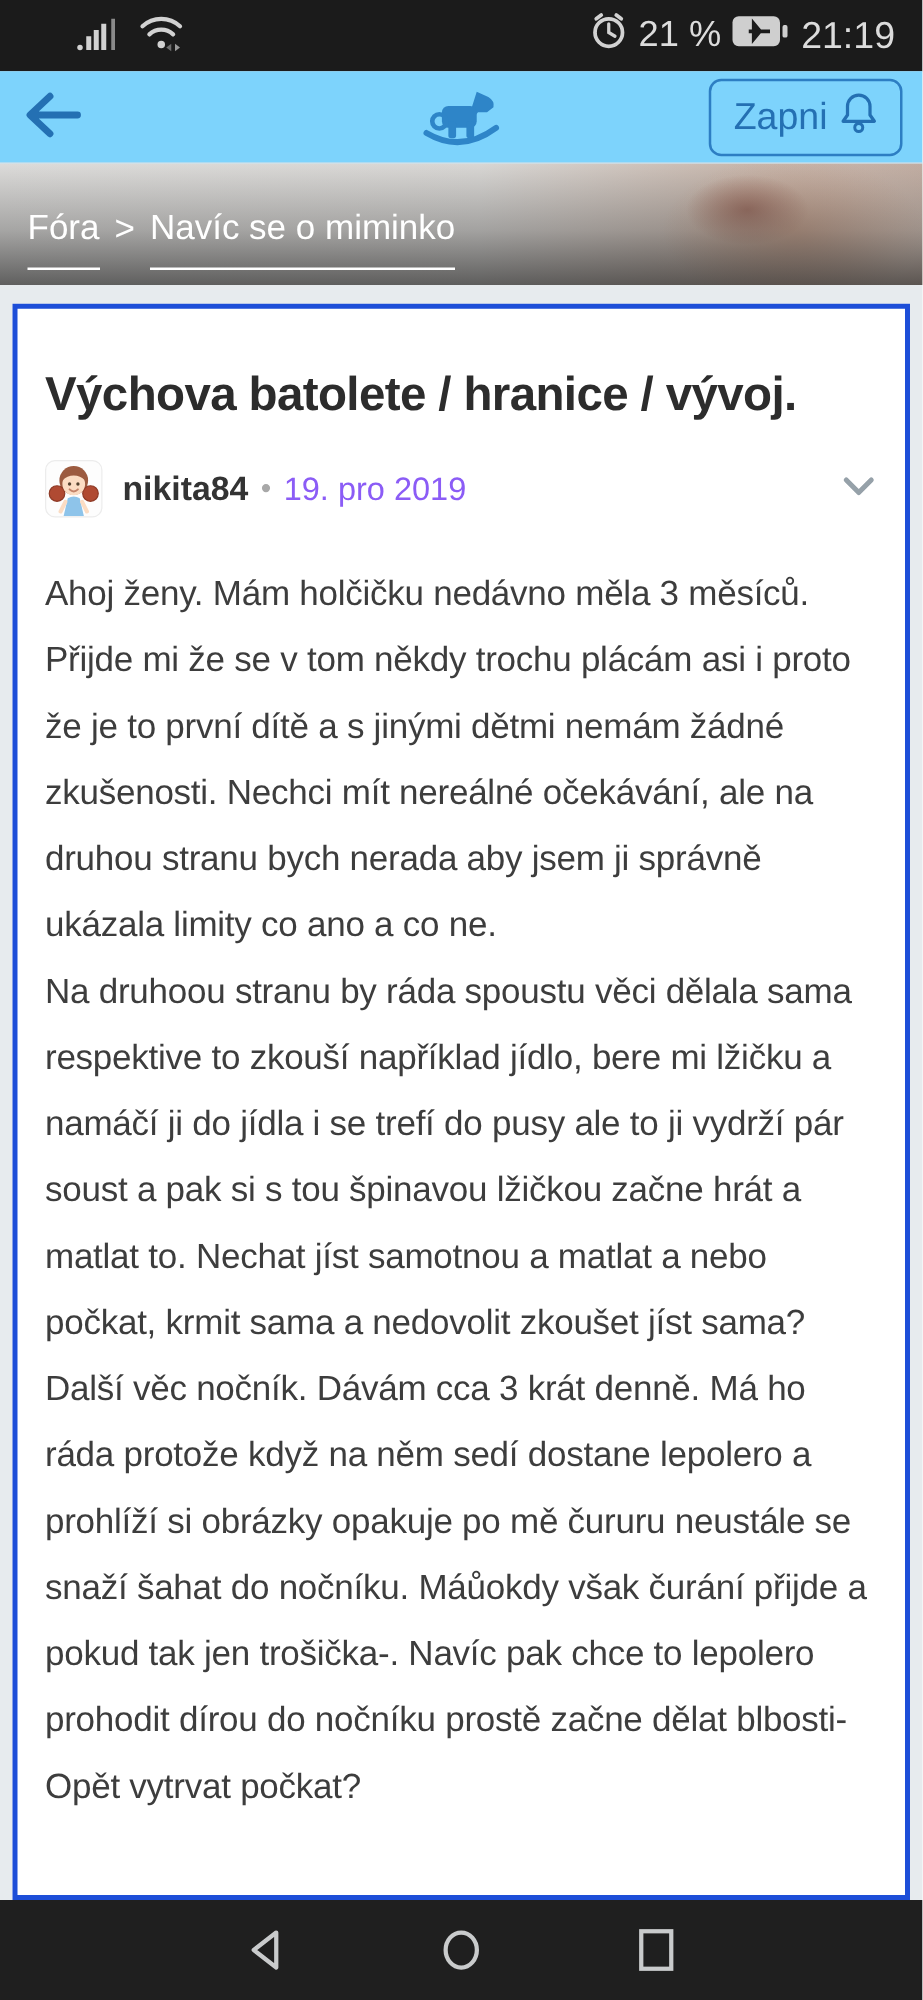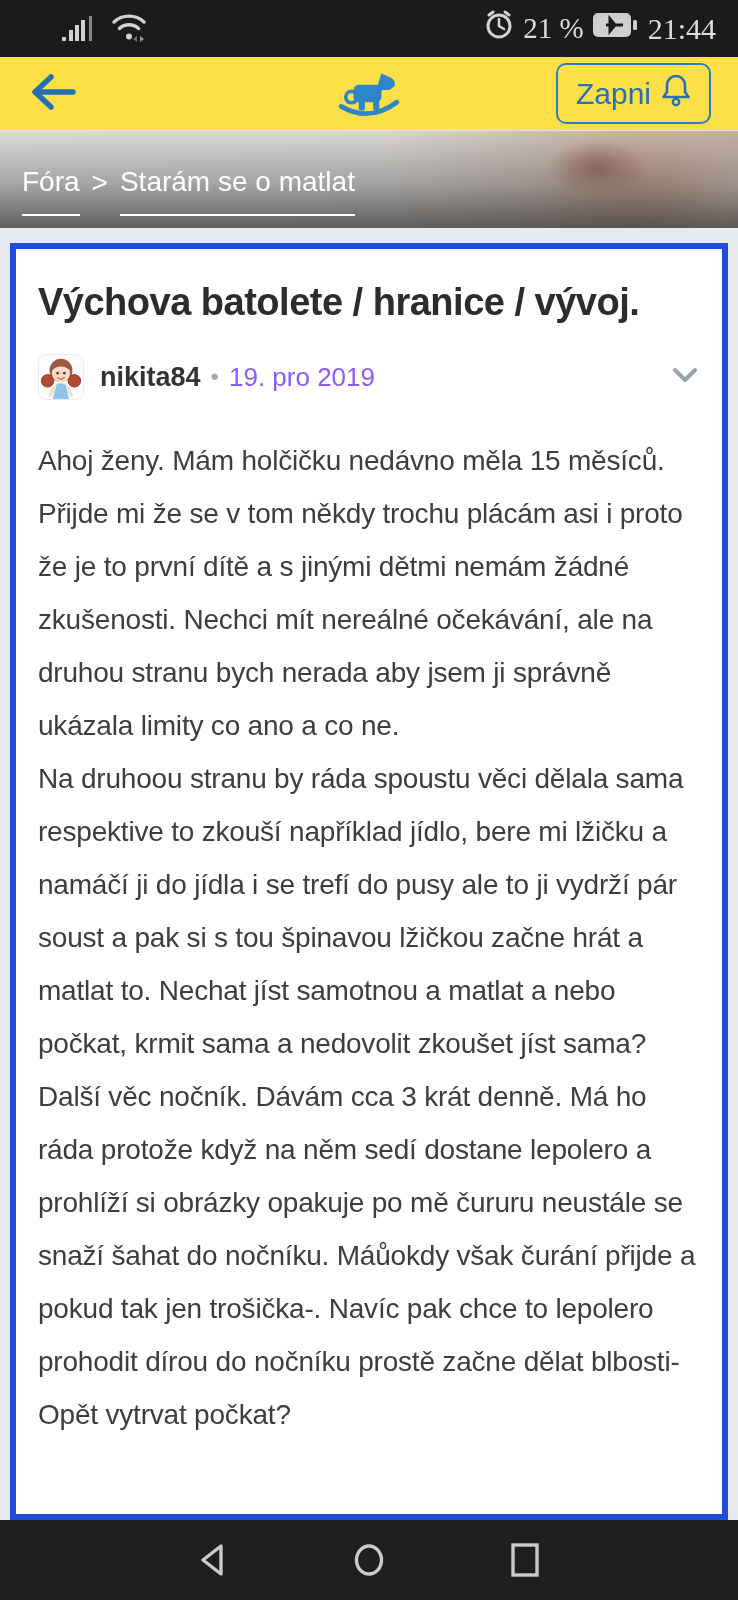--- a/index.html
+++ b/index.html
@@ -12,28 +12,28 @@
     width:738px; height:1600px;
   }
   
   .status-bar{
     position:absolute; top:0; left:0; right:0; height:57px;
     background:#1b1b1b; color:#dcdcdc;
     display:flex; align-items:center;
     padding:0 22px 0 60px;
   }
   .sb-left{ display:flex; align-items:flex-end; gap:10px; }
-  .sb-right{ margin-left:auto; display:flex; align-items:center; gap:8px; font-size:29px;font-family:Liberation Serif, serif; }
+  .sb-right{ margin-left:auto; display:flex; align-items:center; gap:8px; font-size:29px; }
   .sb-right .pct{ letter-spacing:0; }
   .sb-time{ font-size:30px; }
   
   .app-bar{
     position:absolute; top:57px; left:0; right:0; height:74px;
-    background:#fde047; border-bottom:1px solid #e2e4e6;
-    display:flex; align-items:center; padding:0 27px;
+    background:#7dd3fc; border-bottom:1px solid #e2e4e6;
+    display:flex; align-items:center; padding:0 16px;
   }
   .back-btn{ width:70px; display:flex; align-items:center; cursor:pointer; background:none; border:none; }
   .logo-wrap{ position:absolute; left:50%; transform:translateX(-50%); top:8px; }
   .notify-btn{
     margin-left:auto; display:flex; align-items:center; gap:10px;
     border:2px solid #2d7ec3; border-radius:10px; background:transparent;
     color:#2470b3; font-size:30px; font-family:inherit;
     padding:8px 18px; cursor:pointer;
   }
   
@@ -48,22 +48,22 @@
   }
   .breadcrumb{
     position:absolute; left:22px; bottom:12px;
     color:#fff; font-size:28px; display:flex; align-items:center; gap:12px;
   }
   .crumb{ color:#fff; text-decoration:none; border-bottom:2px solid #fff; padding-bottom:16px; cursor:pointer; }
   .crumb-sep{ border:none; }
   
   .card{
     position:absolute; top:243px; left:10px; right:10px; height:1277px;
-    background:#fff; border:6px solid #1d4ed8;
-    padding:0 22px; overflow:hidden;
+    background:#fff; border:4px solid #1d4ed8;
+    padding:16px 22px; overflow:hidden;
   }
   .post-title{
     margin-top:32px; font-size:38px; font-weight:700; color:#2c2c2c; letter-spacing:-0.5px;
   }
   .author-row{ margin-top:30px; display:flex; align-items:center; }
   .avatar{
     width:46px; height:46px; border-radius:8px; background:#fdfdfd;
     border:1px solid #ececec; overflow:hidden; flex:0 0 auto; cursor:pointer;
   }
   .author-name{ margin-left:16px; font-size:27px; font-weight:700; color:#333; cursor:pointer;text-align:center; }
@@ -112,21 +112,21 @@
       </svg>
     </span>
     <span class="pct">21 %</span>
     <span>
       <svg width="48" height="30" viewBox="0 0 48 30">
         <rect x="1" y="3" width="38" height="24" rx="5" fill="#cfcfcf"></rect>
         <rect x="41" y="10" width="4" height="10" rx="1.5" fill="#cfcfcf"></rect>
         <path d="M14 15 h9 m0 0 l-5 -6 v12 z M23 15 l8 0" fill="#1b1b1b" stroke="#1b1b1b" stroke-width="3"></path>
       </svg>
     </span>
-    <span class="sb-time">21:44</span>
+    <span class="sb-time">21:19</span>
   </div>
 </div>
 
 <div class="app-bar">
   <button class="back-btn">
     <span>
       <svg width="52" height="46" viewBox="0 0 52 46">
         <path d="M46 23 H10 M24 8 L8 23 L24 38" fill="none" stroke="#2470b3" stroke-width="5.5" stroke-linecap="round" stroke-linejoin="round"></path>
       </svg>
     </span>
@@ -149,21 +149,21 @@
         <circle cx="15" cy="29" r="3.2" fill="none" stroke="#2470b3" stroke-width="2.4"></circle>
       </svg>
     </span>
   </button>
 </div>
 
 <div class="banner">
   <div class="breadcrumb">
     <a class="crumb">Fóra</a>
     <span class="crumb crumb-sep">&gt;</span>
-    <a class="crumb">Starám se o matlat</a>
+    <a class="crumb">Navíc se o miminko</a>
   </div>
 </div>
 
 <div class="card">
   <h1 class="post-title">Výchova batolete / hranice / vývoj.</h1>
 
   <div class="author-row">
     <div class="avatar">
       <svg width="44" height="44" viewBox="0 0 46 46">
         <circle cx="23" cy="16" r="12" fill="#9c5b40"></circle>
@@ -186,21 +186,21 @@
     <button class="collapse">
       <span>
         <svg width="30" height="22" viewBox="0 0 30 22">
           <path d="M5 5 l10 10 L25 5" fill="none" stroke="#96a1a9" stroke-width="4" stroke-linecap="round" stroke-linejoin="round"></path>
         </svg>
       </span>
     </button>
   </div>
 
   <div class="post-body">
-    <p>Ahoj ženy. Mám holčičku nedávno měla 15 měsíců. Přijde mi že se v tom někdy trochu plácám asi i proto že je to první dítě a s jinými dětmi nemám žádné zkušenosti. Nechci mít nereálné očekávání, ale na druhou stranu bych nerada aby jsem ji správně ukázala limity co ano a co ne.</p>
+    <p>Ahoj ženy. Mám holčičku nedávno měla 3 měsíců. Přijde mi že se v tom někdy trochu plácám asi i proto že je to první dítě a s jinými dětmi nemám žádné zkušenosti. Nechci mít nereálné očekávání, ale na druhou stranu bych nerada aby jsem ji správně ukázala limity co ano a co ne.</p>
     <p>Na druhoou stranu by ráda spoustu věci dělala sama respektive to zkouší například jídlo, bere mi lžičku a namáčí ji do jídla i se trefí do pusy ale to ji vydrží pár soust a pak si s tou špinavou lžičkou začne hrát a matlat to. Nechat jíst samotnou a matlat a nebo počkat, krmit sama a nedovolit zkoušet jíst sama?</p>
     <p>Další věc nočník. Dávám cca 3 krát denně. Má ho ráda protože když na něm sedí dostane lepolero a prohlíží si obrázky opakuje po mě čururu neustále se snaží šahat do nočníku. Máůokdy však čurání přijde a pokud tak jen trošička-. Navíc pak chce to lepolero prohodit dírou do nočníku prostě začne dělat blbosti- Opět vytrvat počkat?</p>
 
   </div>
 </div>
 
 <div class="nav-bar">
   <button class="nav-btn">
     <svg width="38" height="38" viewBox="0 0 38 38">
       <path d="M27 5 L9 19 L27 33 Z" fill="none" stroke="#c9cbcc" stroke-width="3.4" stroke-linejoin="round"></path>

